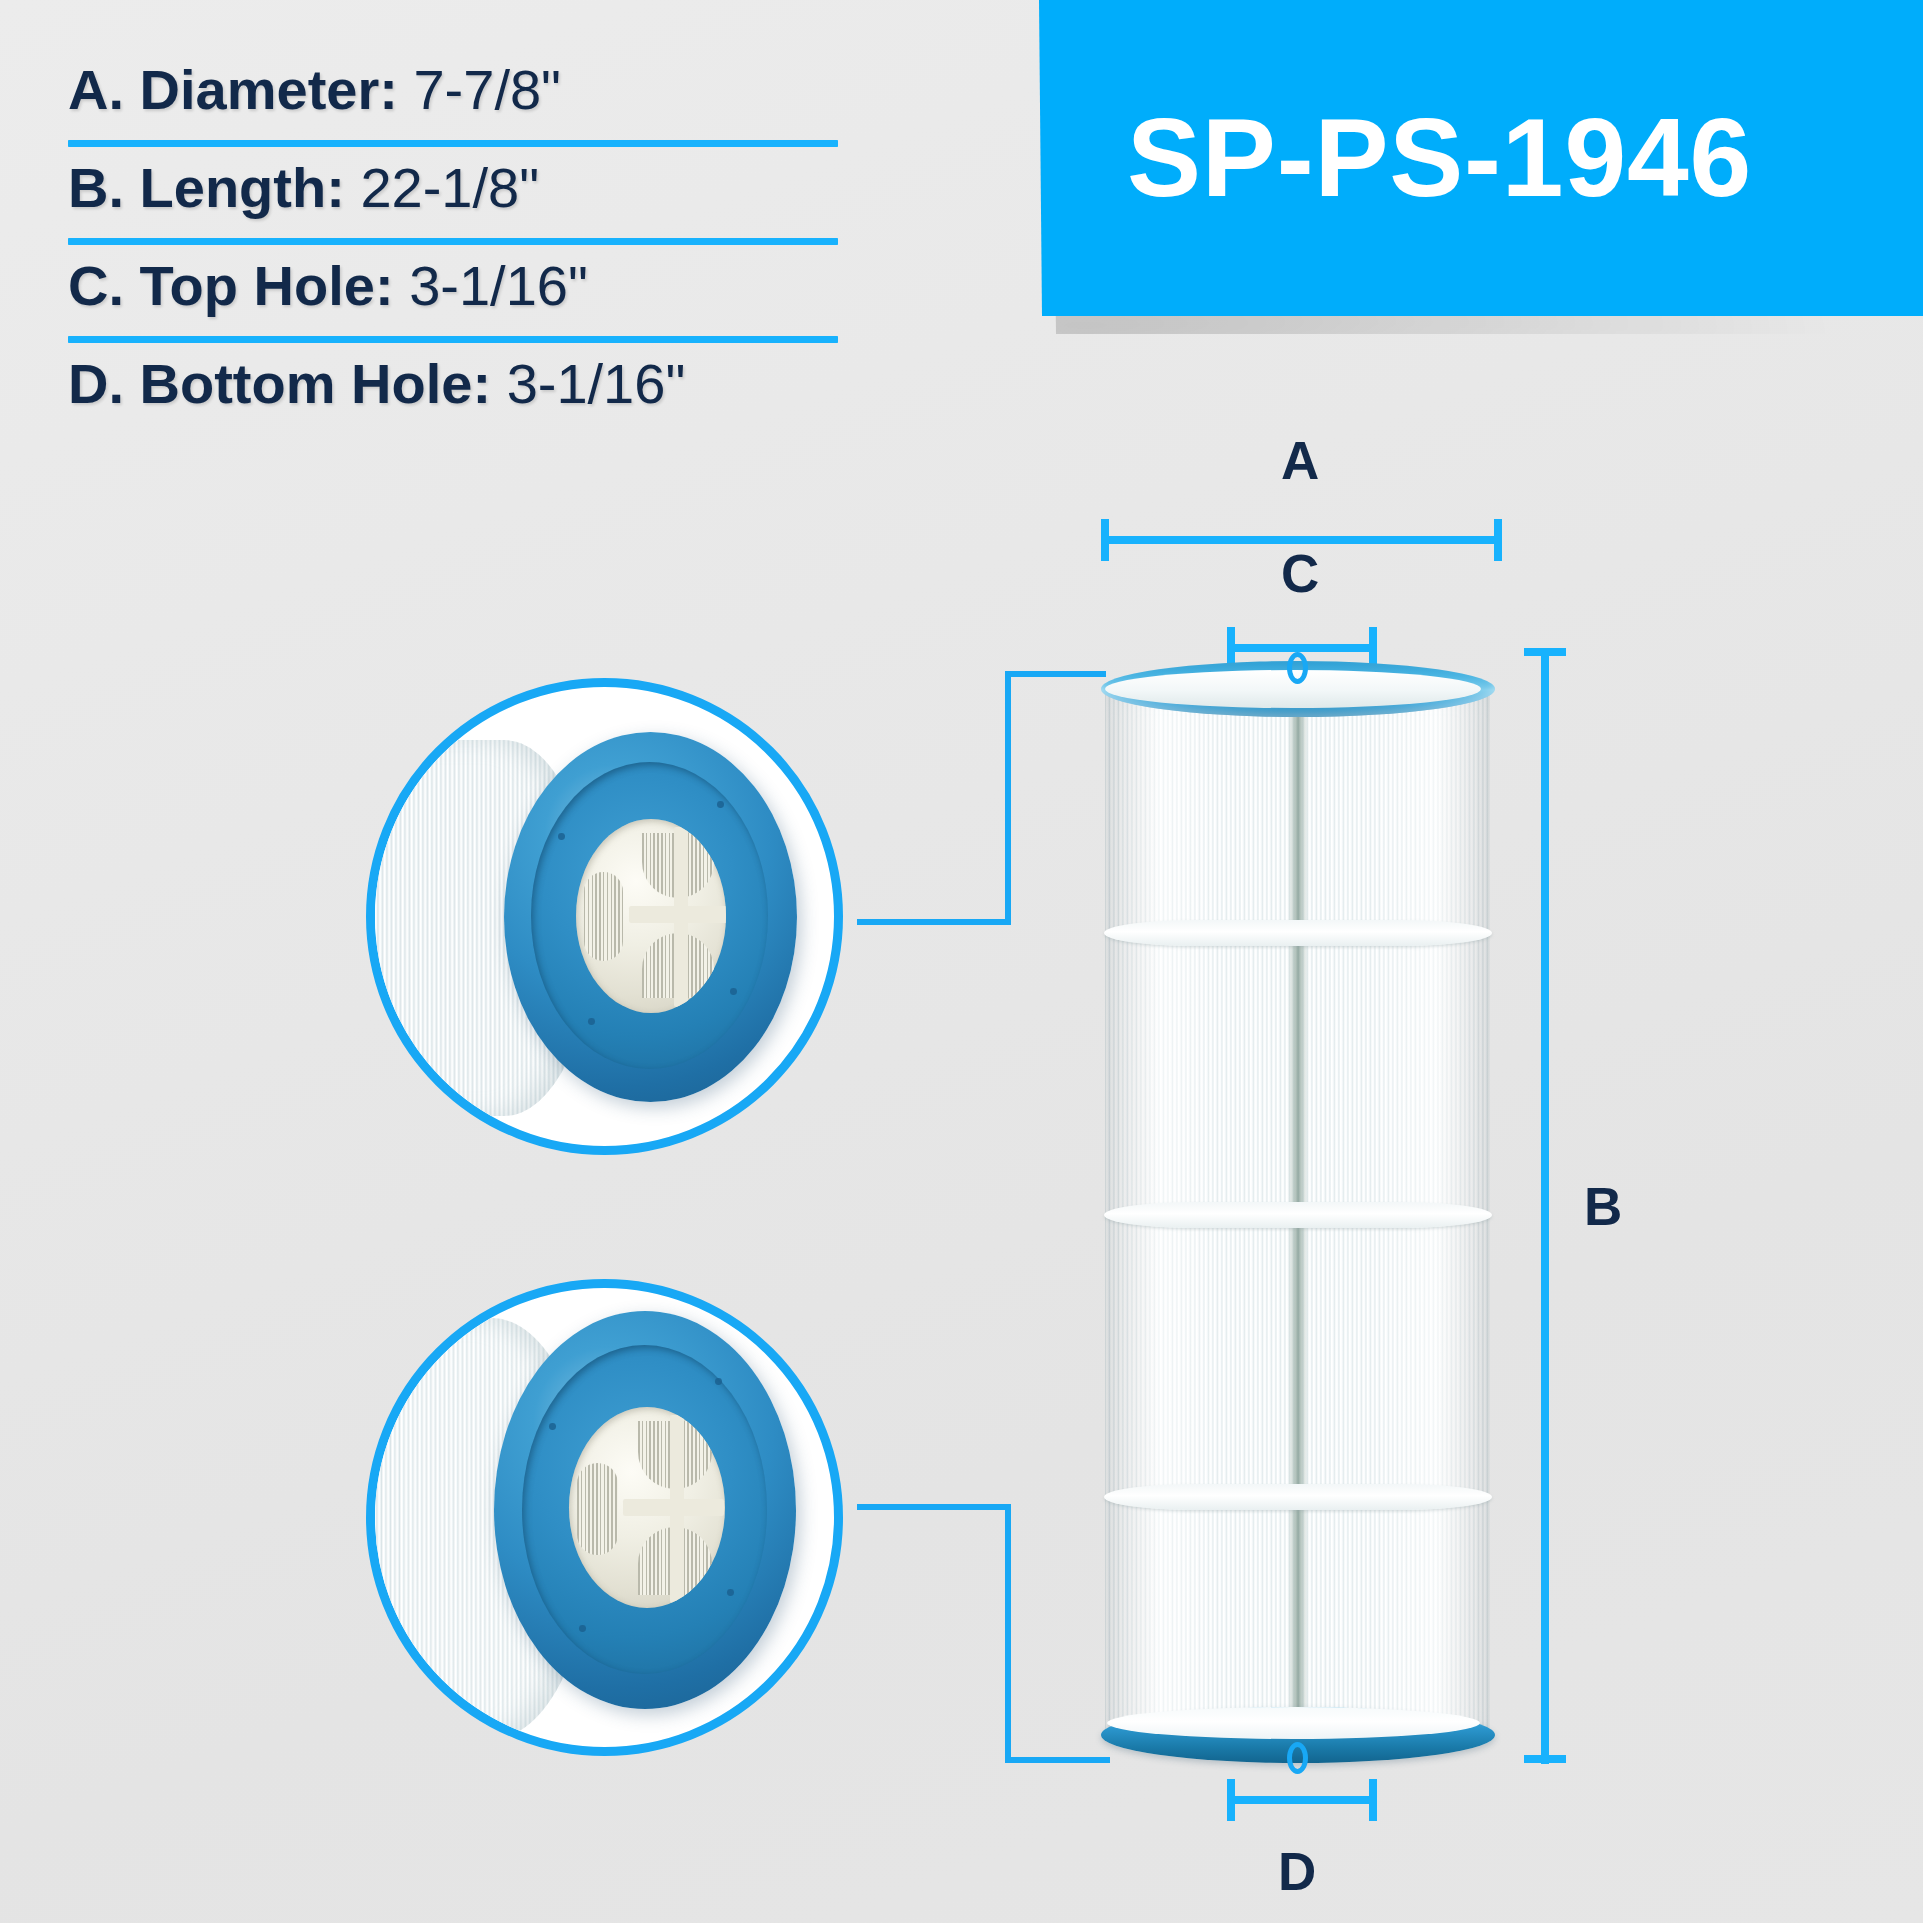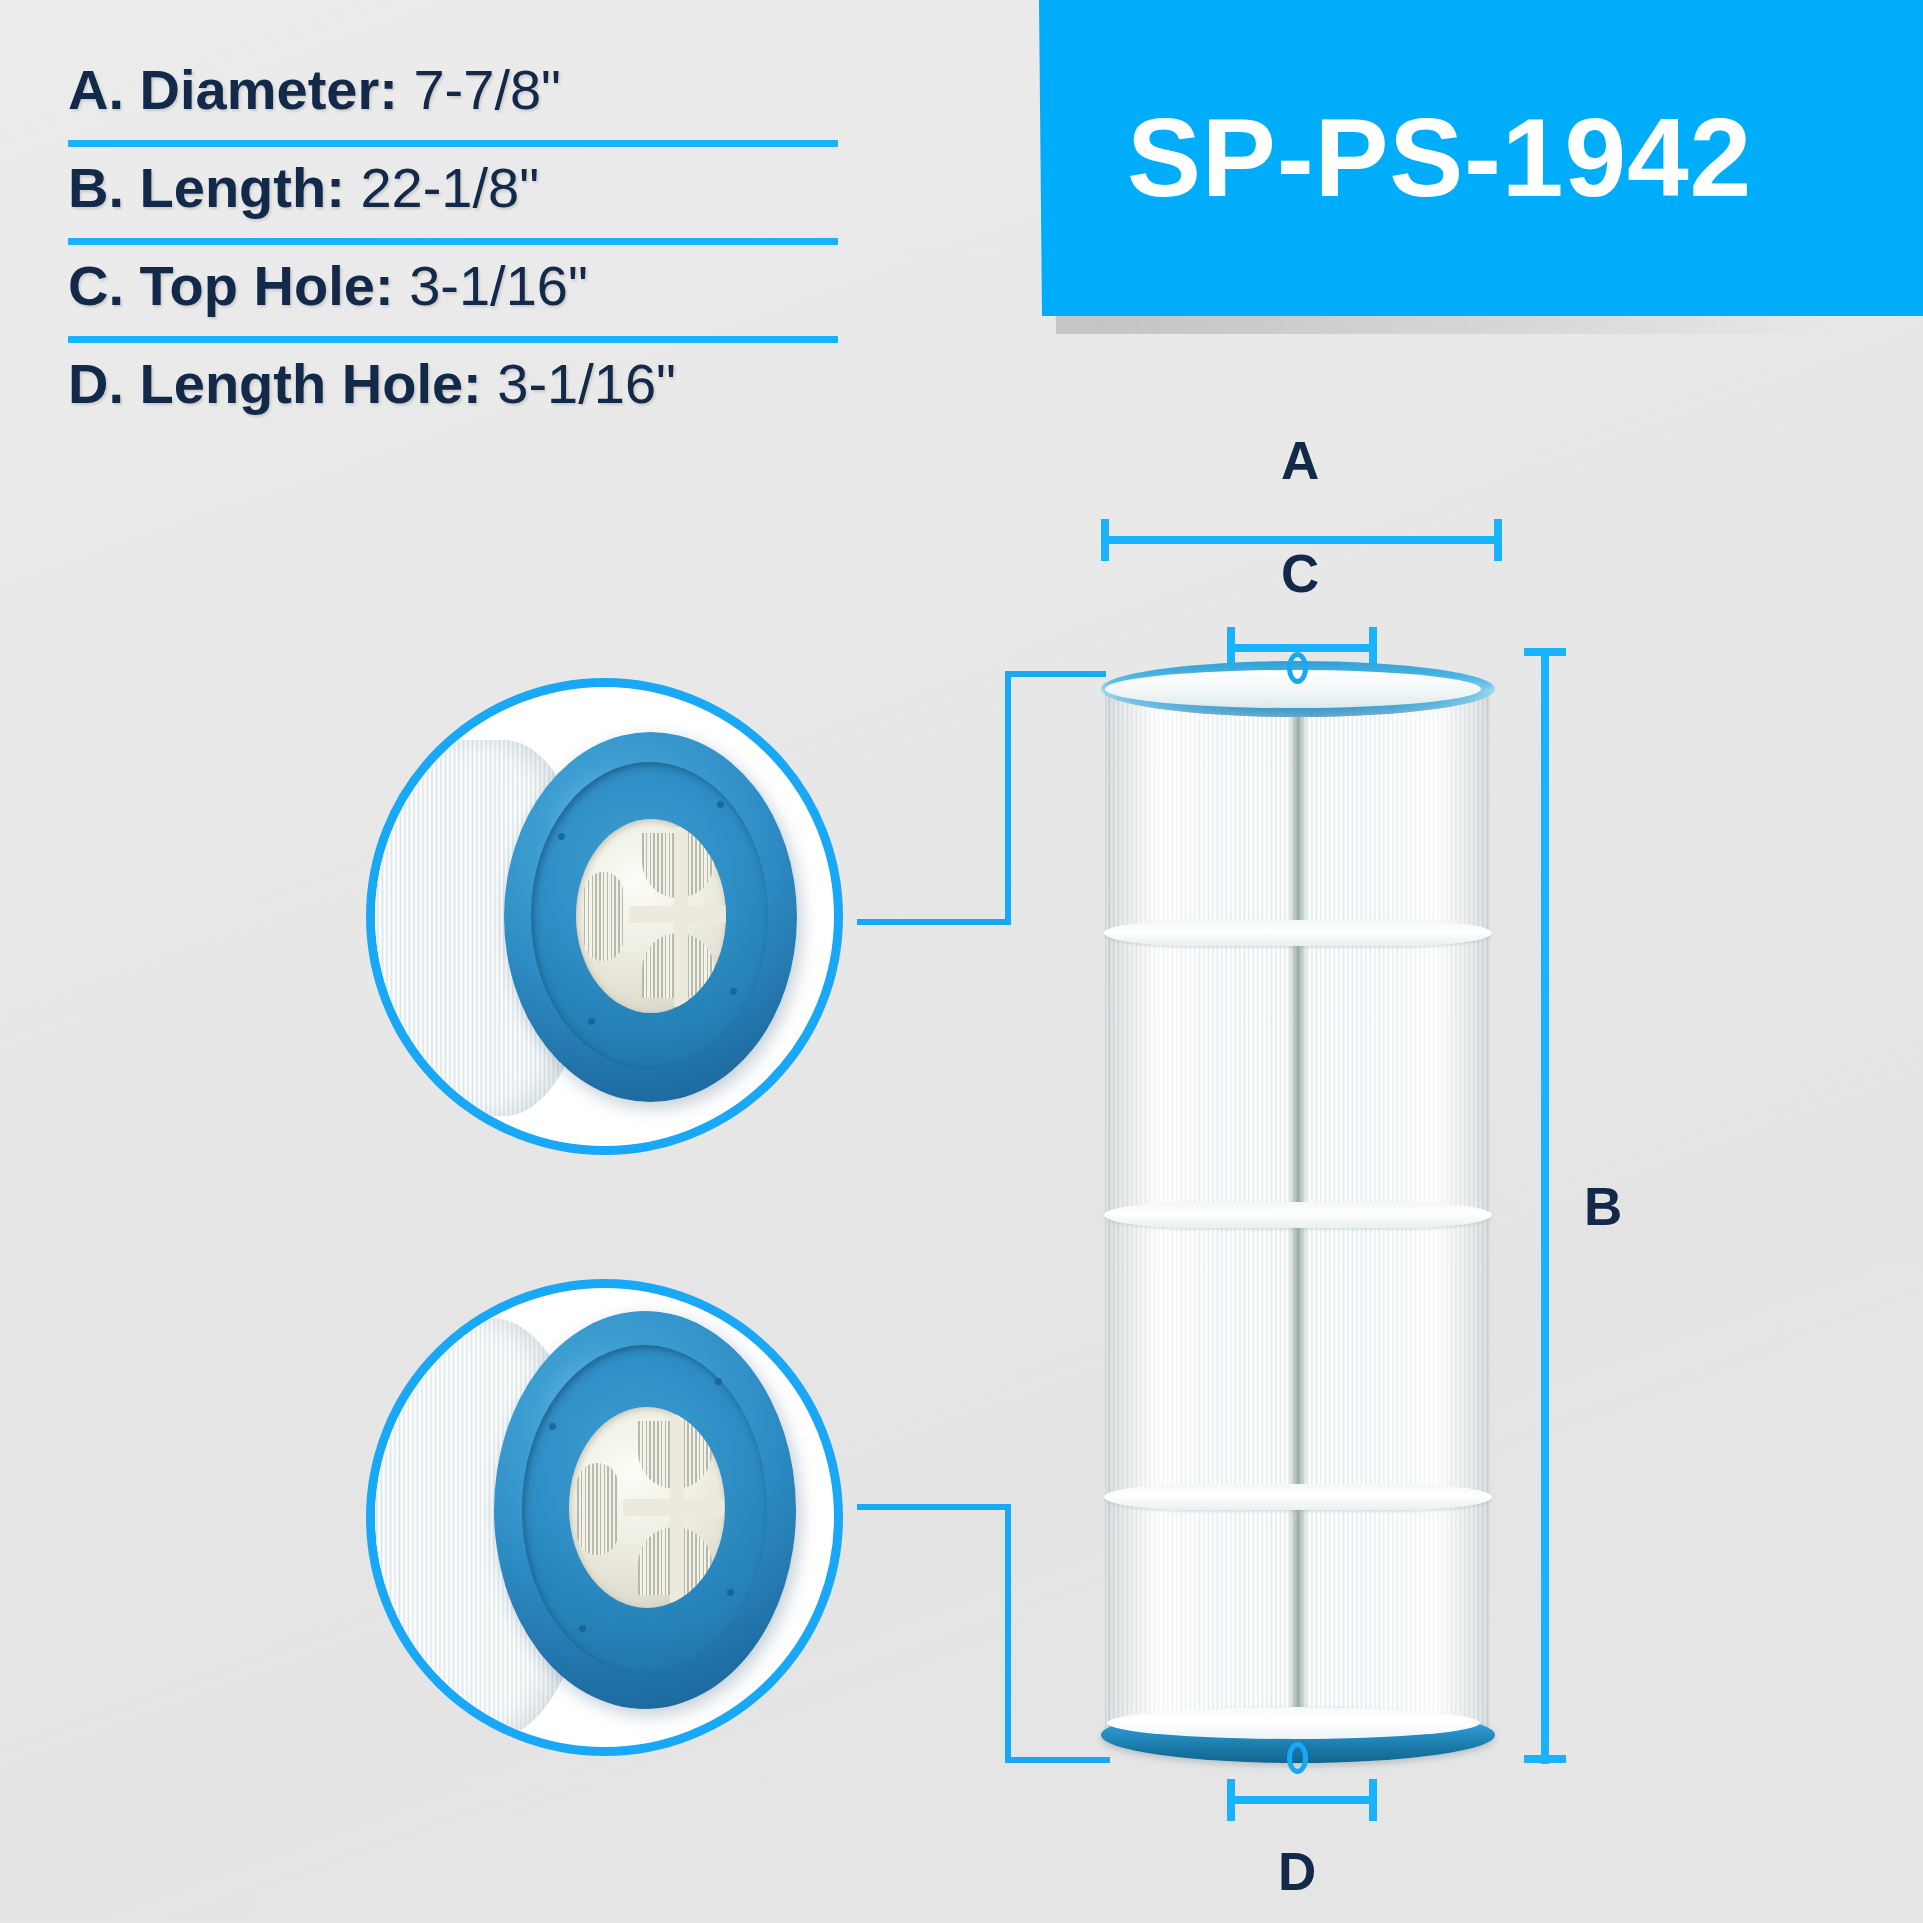--- a/index.html
+++ b/index.html
@@ -187,21 +187,21 @@
 </style>
 </head>
 <body>
 
 <div id="stage">
 
   <div class="bg-base"></div>
 
   <div class="banner-shadow"></div>
   <div class="banner"></div>
-  <div class="banner-title">SP-PS-1942</div>
+  <div class="banner-title">SP-PS-1946</div>
 
   <div class="spec-list">
 
     <div class="spec-row">
       <div class="spec-text">
         <span>A. Diameter: </span>
         <span class="val">7-7/8"</span>
       </div>
       <div class="spec-rule"></div>
     </div>
@@ -217,21 +217,21 @@
     <div class="spec-row">
       <div class="spec-text">
         <span>C. Top Hole: </span>
         <span class="val">3-1/16"</span>
       </div>
       <div class="spec-rule"></div>
     </div>
 
     <div class="spec-row">
       <div class="spec-text">
-        <span>D. Length Hole: </span>
+        <span>D. Bottom Hole: </span>
         <span class="val">3-1/16"</span>
       </div>
     </div>
 
   </div>
 
   <div class="dim-label" style="left:1281px;top:434px;">A</div>
   <div class="dim-h" style="left:1101px;top:536px;width:401px;"></div>
   <div class="tick-v" style="left:1101px;top:519px;"></div>
   <div class="tick-v" style="left:1494px;top:519px;"></div>

